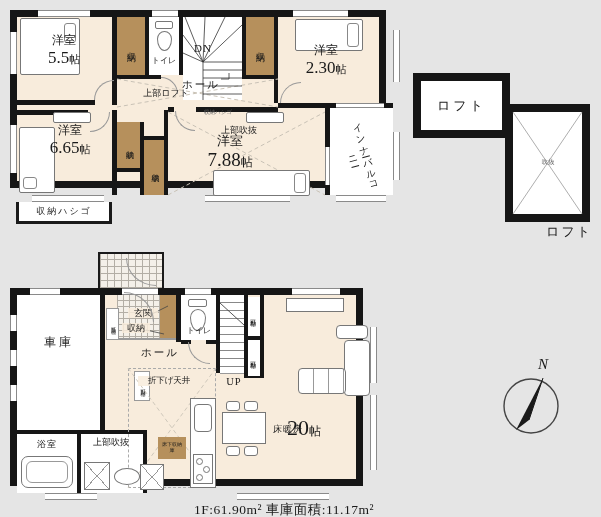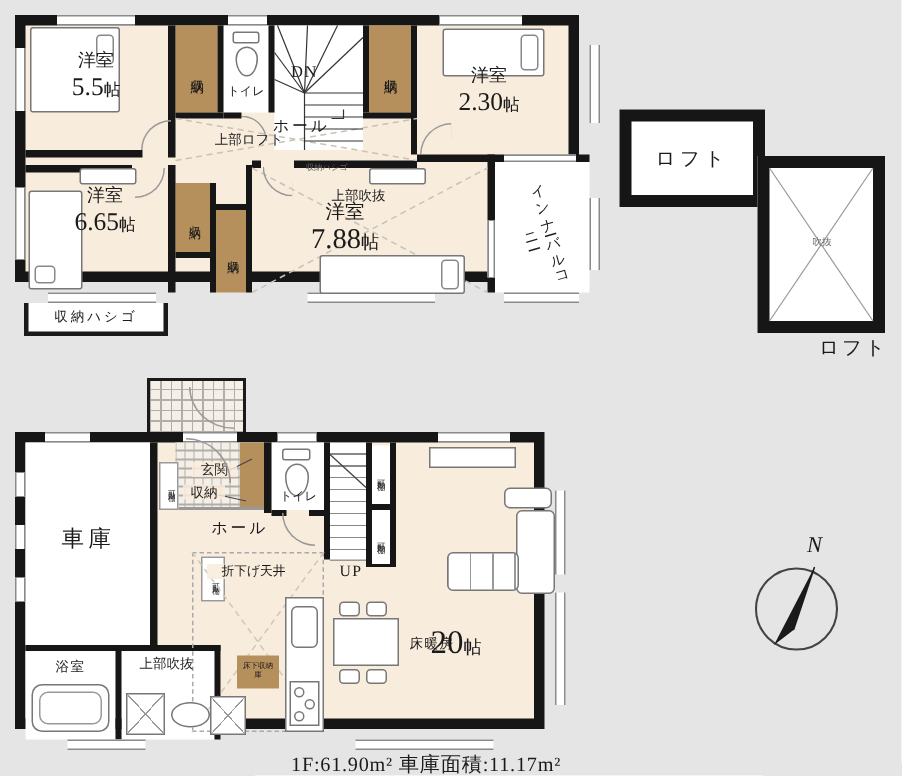--- a/index.html
+++ b/index.html
@@ -279,21 +279,21 @@
   <div class="win" style="left:185px;top:288px;width:26px;height:7px;"></div>
   <div class="win" style="left:292px;top:288px;width:48px;height:7px;"></div>
   <div class="winv" style="left:370px;top:327px;width:7px;height:56px;"></div>
   <div class="winv" style="left:370px;top:395px;width:7px;height:75px;"></div>
   <div class="win" style="left:45px;top:493px;width:52px;height:7px;"></div>
   <div class="win" style="left:237px;top:493px;width:92px;height:7px;"></div>
   <div class="winv" style="left:10px;top:315px;width:7px;height:16px;"></div>
   <div class="winv" style="left:10px;top:350px;width:7px;height:16px;"></div>
   <div class="winv" style="left:10px;top:385px;width:7px;height:16px;"></div>
 
-  <div class="lbl" style="left:30px;top:352px;width:58px;font-size:15px;letter-spacing:3px;">車庫</div>
+  <div class="lbl" style="left:30px;top:336px;width:58px;font-size:12px;letter-spacing:3px;">車庫</div>
   <div class="lbl" style="left:138px;top:347px;width:44px;font-size:10.5px;letter-spacing:2px;">ホール</div>
   <div class="lbl" style="left:220px;top:376px;width:28px;font-size:10.5px;letter-spacing:1px;">UP</div>
   <div class="lbl" style="left:22px;top:439px;width:50px;font-size:9px;letter-spacing:1px;">浴室</div>
   <div class="lbl" style="left:90px;top:437px;width:42px;font-size:9px;">上部吹抜</div>
   <div class="lbl" style="left:268px;top:396px;width:72px;margin-top:19px;">
     <span style="font-size:22px;">20</span><span style="font-size:12px;">帖</span>
   </div>
   <div class="lbl" style="left:258px;top:424px;width:60px;font-size:9px;letter-spacing:1px;">床暖房</div>
   <div class="caption" style="left:150px;top:501px;width:224px;">1F:61.90m² 車庫面積:11.17m²</div>
 

